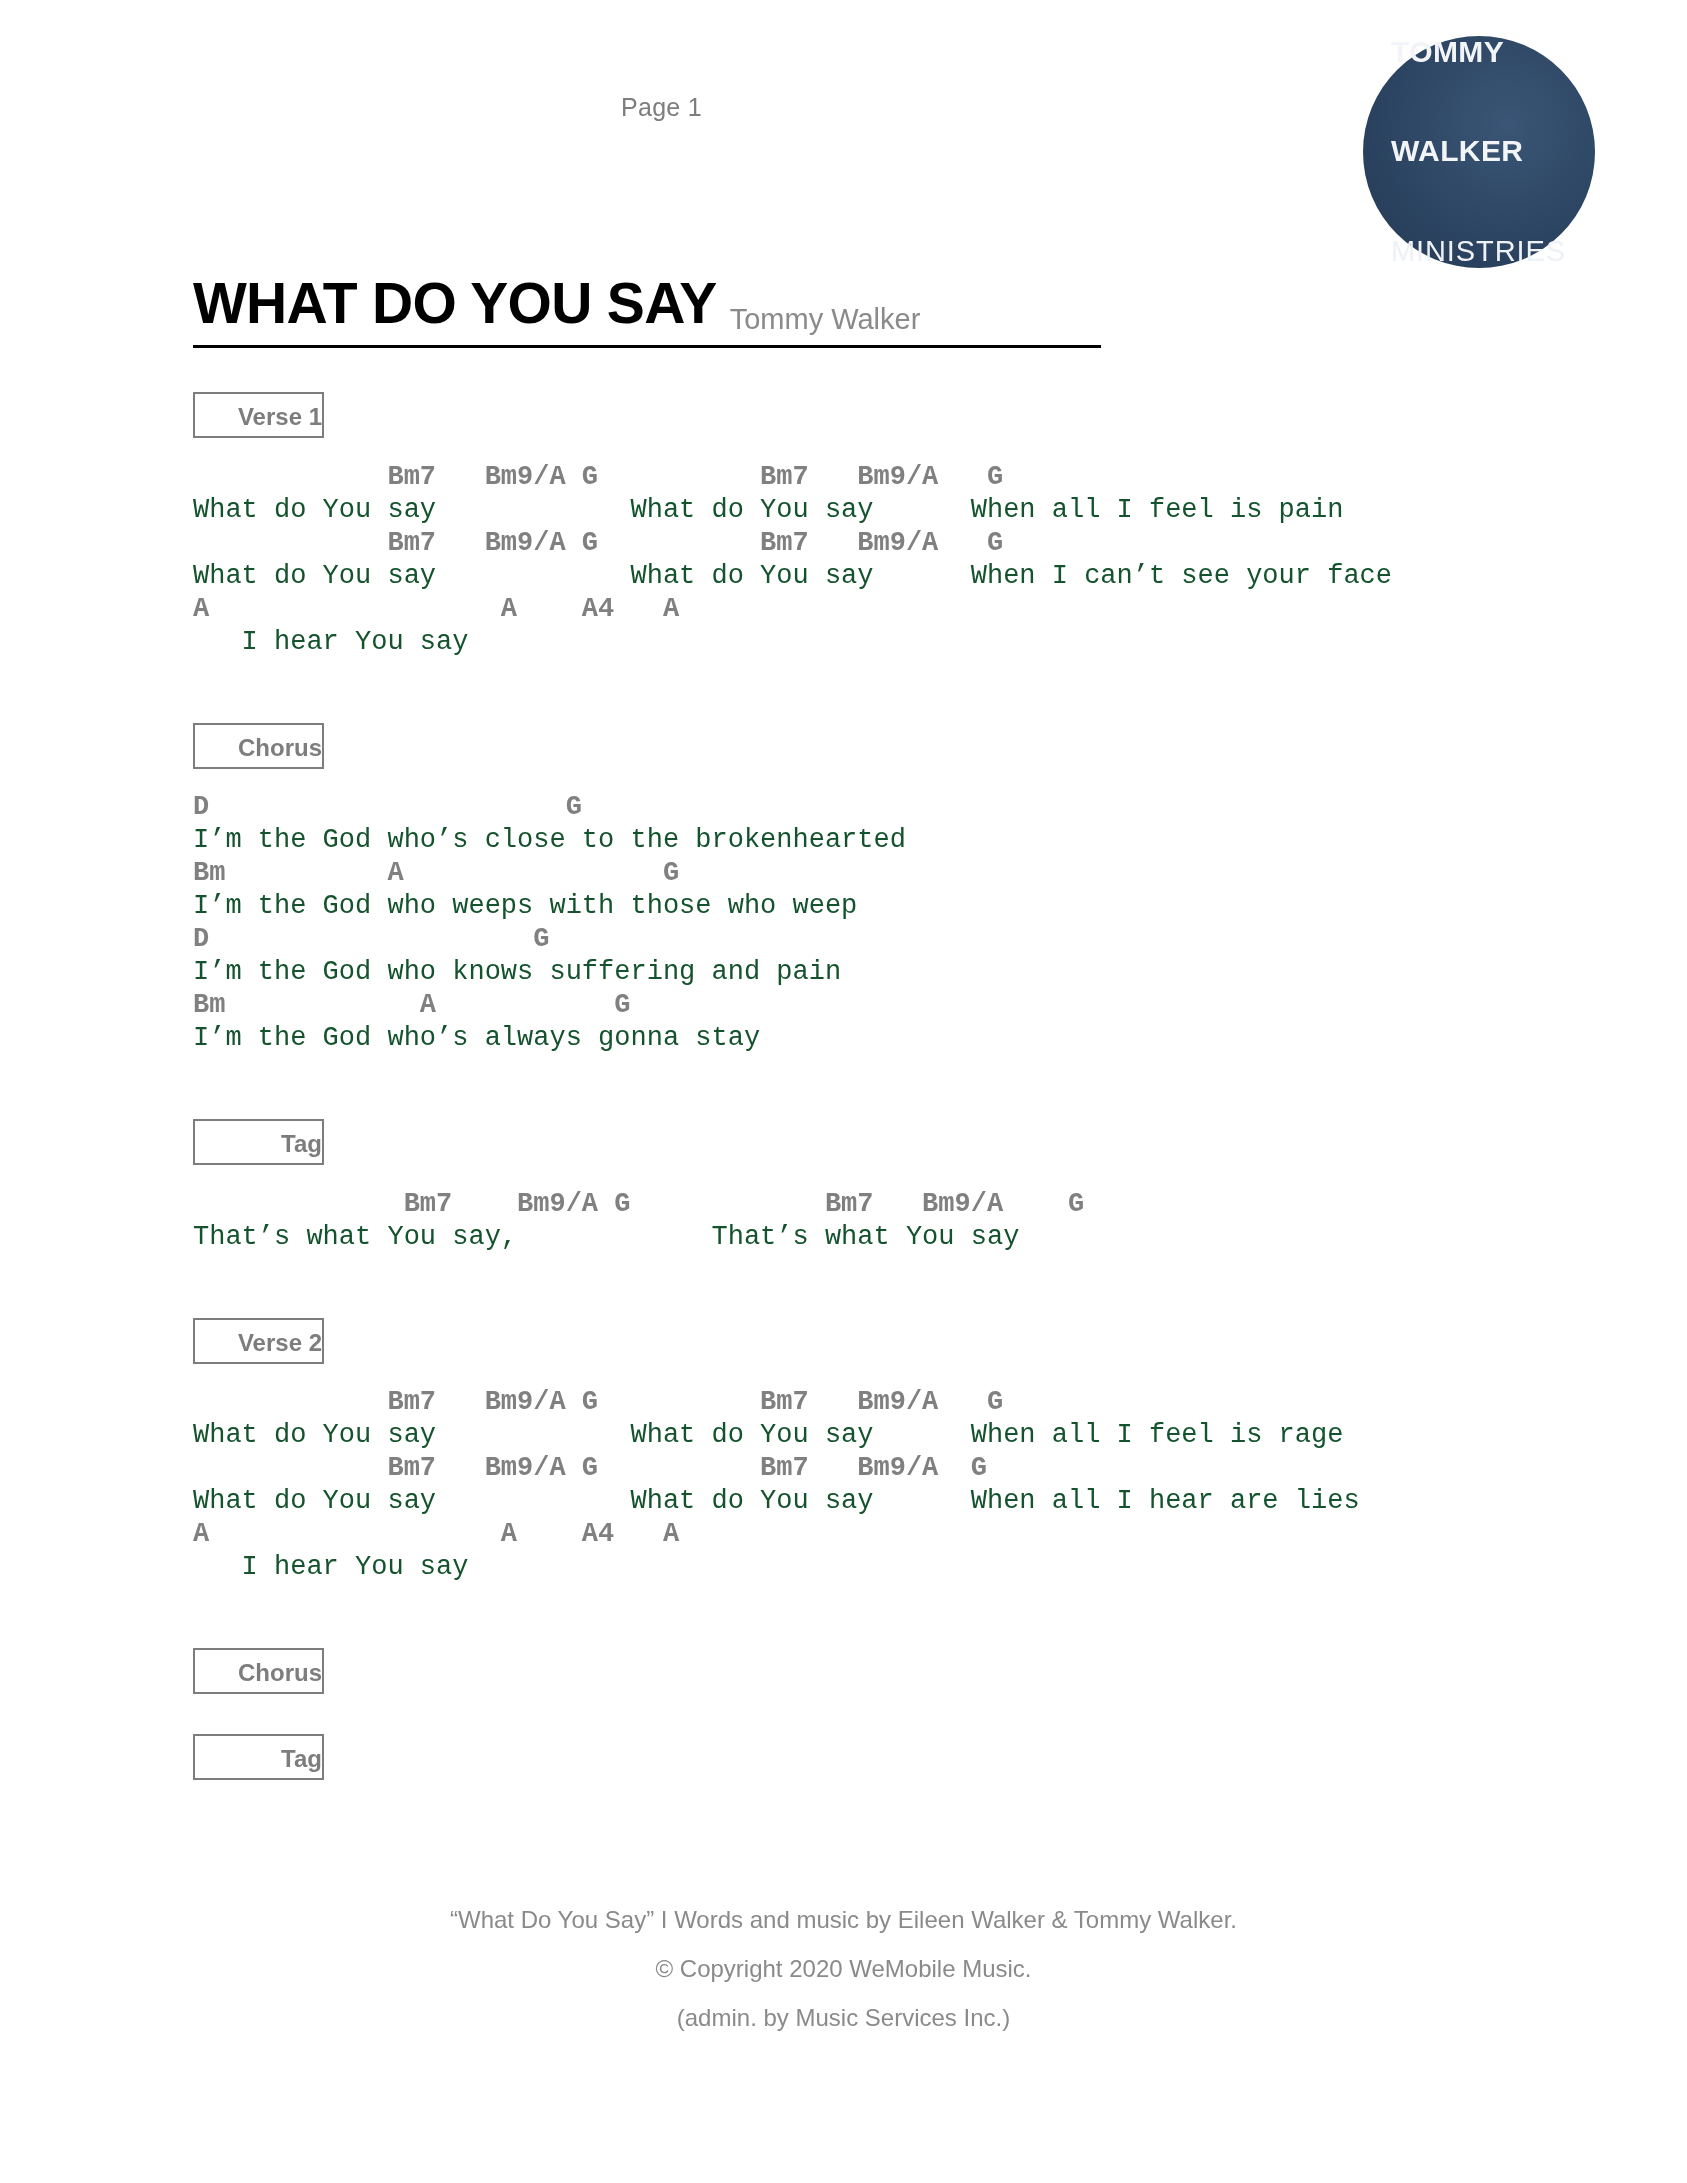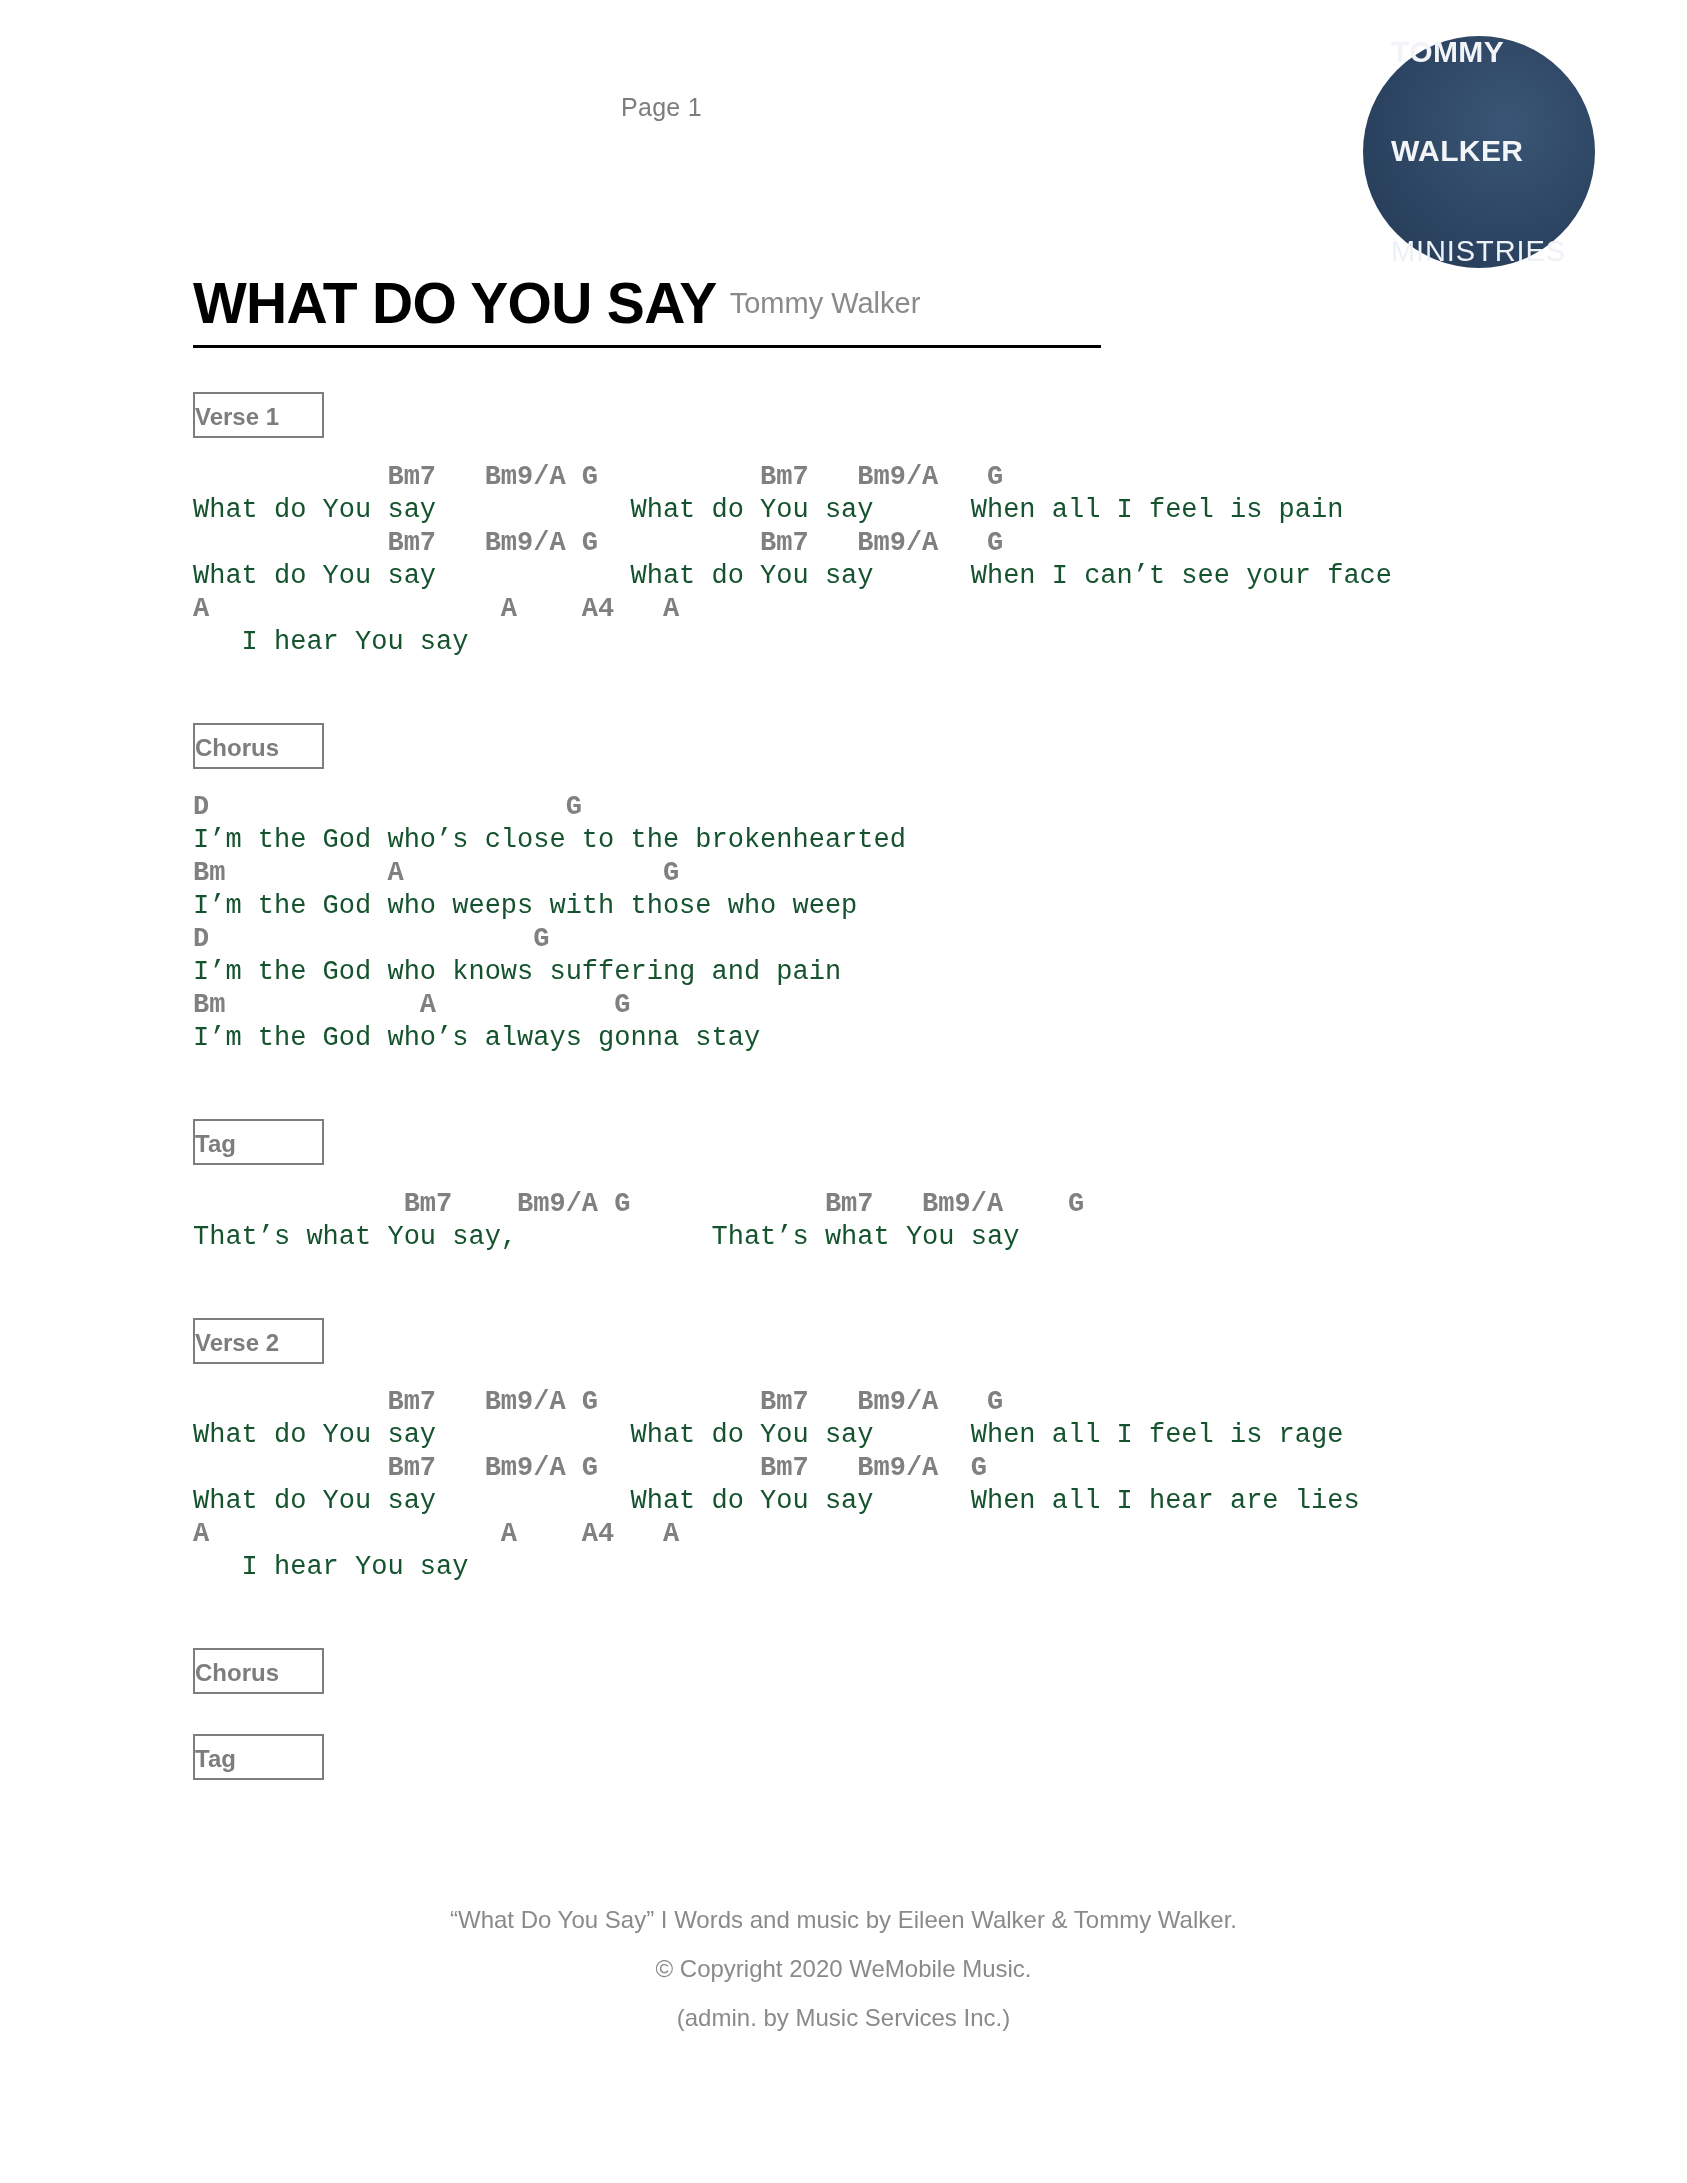--- a/index.html
+++ b/index.html
@@ -58,21 +58,21 @@
     letter-spacing: 0.9px;
   }
 
   
   .title-row {
     position: absolute;
     top: 270px;
     left: 193px;
     width: 926px;
     display: flex;
-    align-items: center;
+    align-items: flex-end;
   }
   .song-title {
     font-size: 57px;
     font-weight: bold;
     color: #000000;
     letter-spacing: -0.7px;
     white-space: nowrap;
   }
   .song-artist {
     font-size: 29px;
@@ -101,21 +101,21 @@
 
   .section-label {
     display: inline-block;
     border: 2.6px solid #7d7d7d;
     color: #7d7d7d;
     font-size: 24px;
     font-weight: bold;
     width: 131px;
     height: 46px;
     line-height: 46px;
-    text-align: left;
+    text-align: right;
     box-sizing: border-box;
   }
 
   .lines {
     font-family: "Liberation Mono", "DejaVu Sans Mono", monospace;
     font-size: 27px;
     line-height: 33px;
     white-space: pre;
   }
   .chordline {

